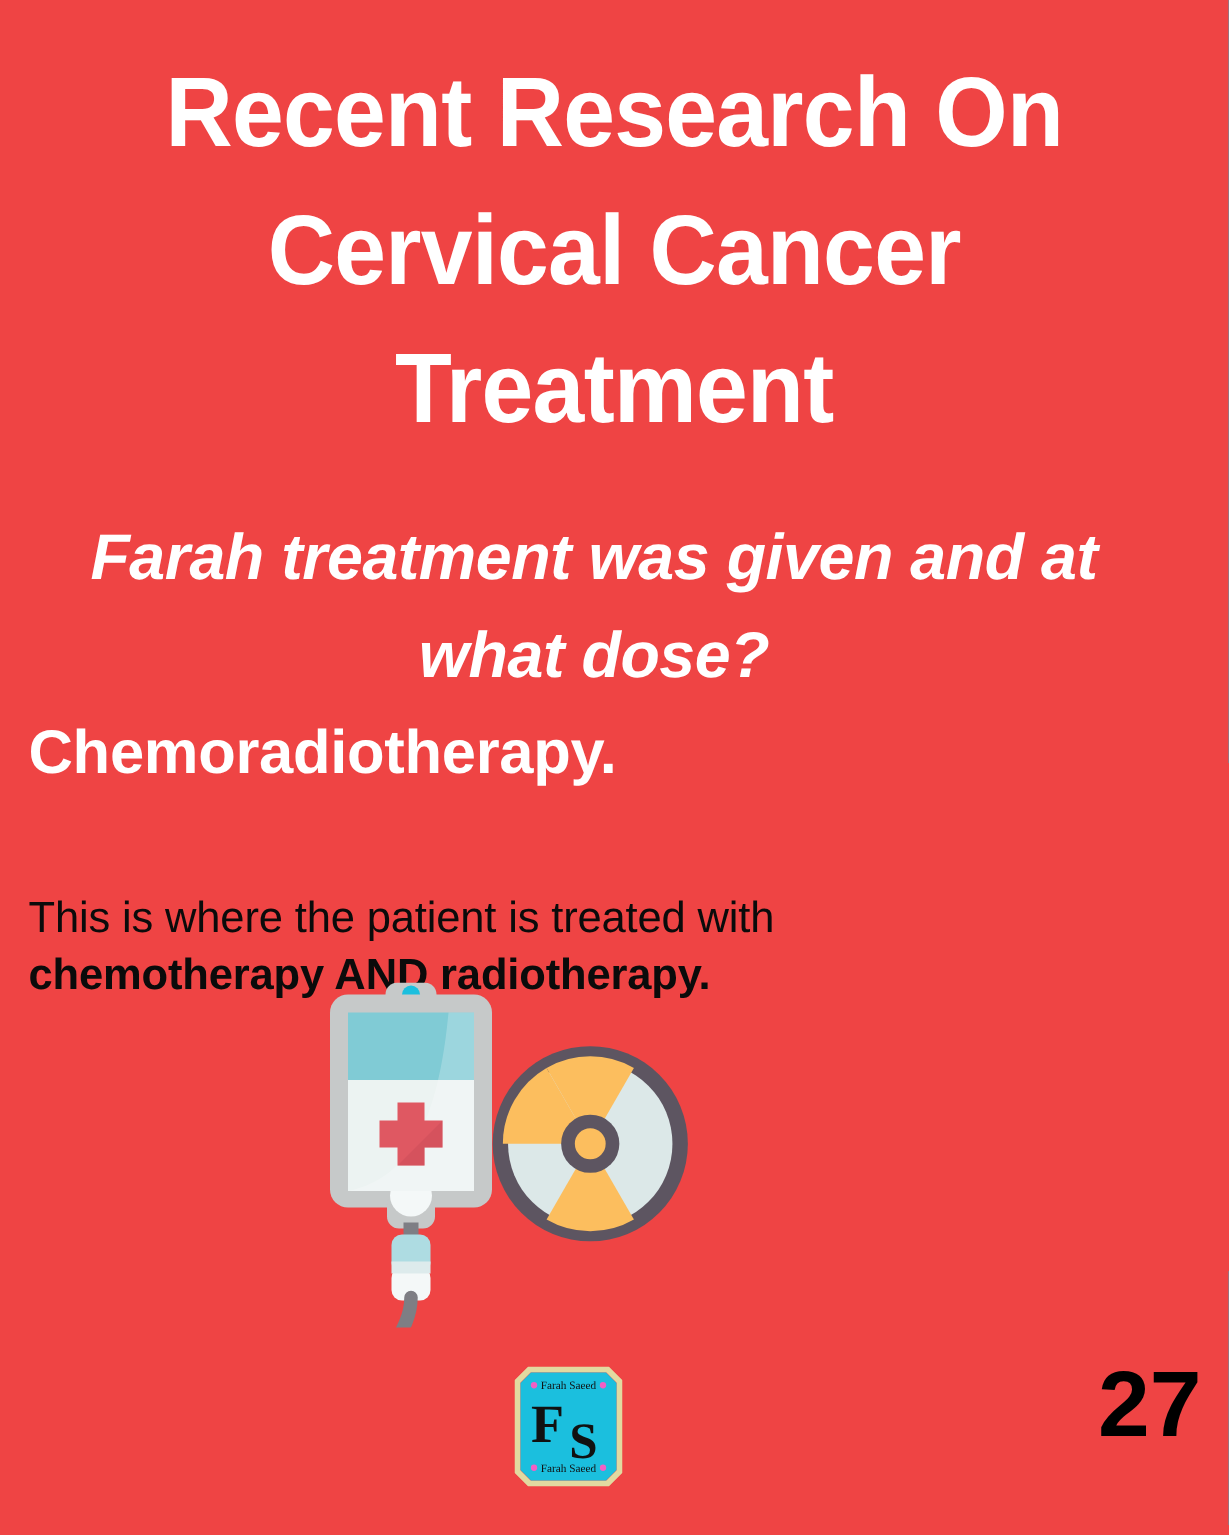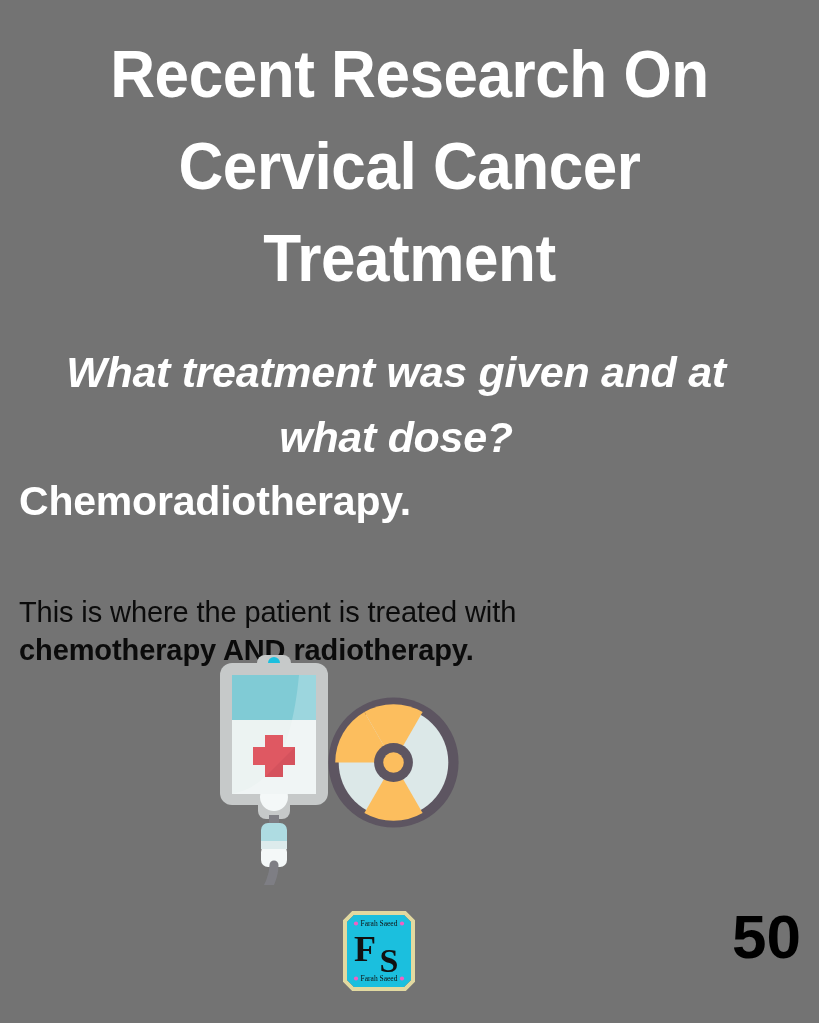--- a/index.html
+++ b/index.html
@@ -11,21 +11,21 @@
     height: 1023px;
     background: #0FBDDE;
     font-family: "Liberation Sans", sans-serif;
     overflow: hidden;
     position: relative;
   }
 
   #slide {
     position: absolute;
     inset: 0;
-    background: #737373;
+    background: #ef4444;
   }
 
   
   .title {
     position: absolute;
     top: 28px;
     left: 50px;
     width: 719px;
     text-align: center;
     color: #FFFFFF;
@@ -131,21 +131,21 @@
     letter-spacing: 0px;
   }
 </style>
 </head>
 <body>
 
 <div id="slide">
 
   <div class="title">Recent Research On Cervical Cancer Treatment</div>
 
-  <div class="subtitle">What treatment was given and at what dose?</div>
+  <div class="subtitle">Farah treatment was given and at what dose?</div>
 
   <div class="answer-head">Chemoradiotherapy.</div>
 
   <div class="body-text"><span>This is where the patient is treated with </span><span class="bold">chemotherapy AND radiotherapy.</span></div>
 
   <div class="icons">
 
     <svg class="iv-icon" viewBox="0 0 122 230">
 
       <rect x="44" y="0" width="34" height="16" rx="8" fill="#C6C9C9"></rect>
@@ -200,15 +200,15 @@
     <circle cx="59" cy="12.5" r="2.1" fill="#F25FC4"></circle>
 
     <text x="22" y="50" text-anchor="middle" font-family="'Liberation Serif', serif" font-weight="bold" font-size="36" fill="#111111">F</text>
     <text x="46" y="61" text-anchor="middle" font-family="'Liberation Serif', serif" font-weight="bold" font-size="34" fill="#111111">S</text>
 
     <text x="36" y="70" text-anchor="middle" font-family="'Liberation Serif', serif" font-size="7.5" fill="#111111">Farah Saeed</text>
     <circle cx="13" cy="67.5" r="2.1" fill="#F25FC4"></circle>
     <circle cx="59" cy="67.5" r="2.1" fill="#F25FC4"></circle>
   </svg>
 
-  <div class="page-number">50</div>
+  <div class="page-number">27</div>
 
 </div>
 
 </body></html>

